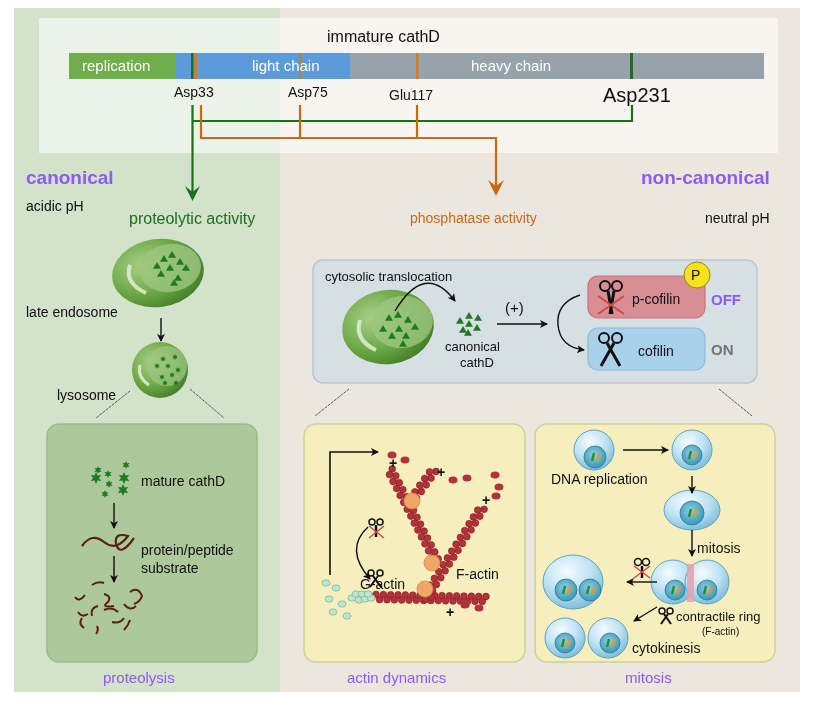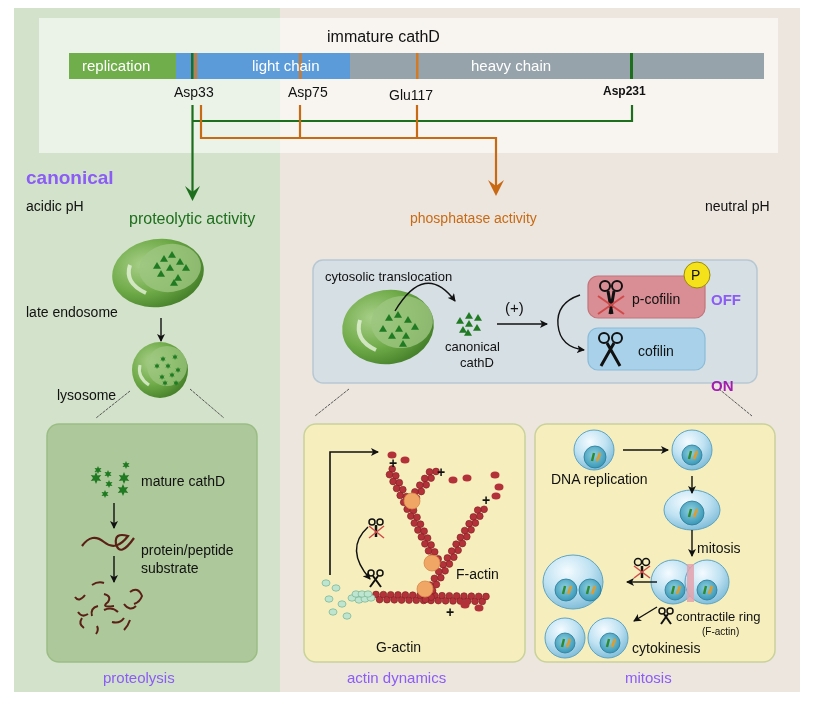--- a/index.html
+++ b/index.html
@@ -4,21 +4,21 @@
 <style>
   html, body { margin:0; padding:0; background:#ffffff; }
   body { width:830px; height:702px; position:relative; overflow:hidden;
          font-family:"Liberation Sans", sans-serif; }
   #stage { position:absolute; left:0; top:0; width:830px; height:702px; }
   .lbl { position:absolute; white-space:nowrap; line-height:1; }
   .dark { color:#111; }
   .maroon { color:#8b5cf6; }
   .green { color:#1d6e1d; }
   .orange { color:#c86a14; }
-  .navy { color:#a21caf;margin-top:36px; }
+  .navy { color:#737373; }
   .bold { font-weight:bold; }
 </style>
 </head>
 <body>
 
 <div id="stage">
 <svg width="830" height="702" viewBox="0 0 830 702" xmlns="http://www.w3.org/2000/svg">
   <defs>
     <radialGradient id="vesG" cx="0.35" cy="0.35" r="0.75">
       <stop offset="0" stop-color="#a9d08a"></stop>
@@ -374,47 +374,48 @@
 </svg>
 
 
 <div class="lbl dark" style="left:327px;top:29px;font-size:16px;">immature cathD</div>
 <div class="lbl" style="left:82px;top:58px;font-size:15px;color:#fff;">replication</div>
 <div class="lbl" style="left:209px;top:58px;font-size:15px;color:#fff;margin-left:43px;">light chain</div>
 <div class="lbl" style="left:471px;top:58px;font-size:15px;color:#fff;">heavy chain</div>
 <div class="lbl dark" style="left:174px;top:85px;font-size:14px;">Asp33</div>
 <div class="lbl dark" style="left:288px;top:85px;font-size:14px;">Asp75</div>
 <div class="lbl dark" style="left:389px;top:88px;font-size:14px;">Glu117</div>
-<div class="lbl dark" style="left:603px;top:85px;font-size:12px;font-weight:bold;">Asp231</div>
+<div class="lbl dark" style="left:603px;top:85px;font-size:20px;">Asp231</div>
 
 <div class="lbl maroon bold" style="left:26px;top:168px;font-size:19px;">canonical</div>
 <div class="lbl dark" style="left:26px;top:199px;font-size:14px;">acidic pH</div>
 <div class="lbl green" style="left:129px;top:211px;font-size:16px;">proteolytic activity</div>
-<div class="lbl dark" style="left:705px;top:199px;font-size:14px;">neutral pH</div>
+<div class="lbl maroon bold" style="left:641px;top:168px;font-size:19px;">non-canonical</div>
+<div class="lbl dark" style="left:705px;top:211px;font-size:14px;">neutral pH</div>
 <div class="lbl orange" style="left:410px;top:211px;font-size:14px;">phosphatase activity</div>
 
 <div class="lbl dark" style="left:26px;top:305px;font-size:14px;">late endosome</div>
 <div class="lbl dark" style="left:57px;top:372px;font-size:14px;margin-top:16px;">lysosome</div>
 <div class="lbl dark" style="left:141px;top:474px;font-size:14px;text-align:center;">mature cathD</div>
 <div class="lbl dark" style="left:141px;top:543px;font-size:14px;">protein/peptide</div>
 <div class="lbl dark" style="left:141px;top:561px;font-size:14px;">substrate</div>
 <div class="lbl maroon" style="left:103px;top:670px;font-size:15px;">proteolysis</div>
 
 <div class="lbl dark" style="left:325px;top:270px;font-size:13px;">cytosolic translocation</div>
 <div class="lbl dark" style="left:445px;top:340px;font-size:13px;">canonical</div>
 <div class="lbl dark" style="left:460px;top:356px;font-size:13px;">cathD</div>
 <div class="lbl dark" style="left:505px;top:300px;font-size:15px;">(+)</div>
 <div class="lbl dark" style="left:632px;top:292px;font-size:14px;">p-cofilin</div>
 <div class="lbl dark" style="left:691px;top:268px;font-size:14px;">P</div>
 <div class="lbl maroon bold" style="left:711px;top:292px;font-size:15px;">OFF</div>
 <div class="lbl dark" style="left:638px;top:344px;font-size:14px;">cofilin</div>
 <div class="lbl navy bold" style="left:711px;top:342px;font-size:15px;">ON</div>
 
 <div class="lbl dark" style="left:456px;top:567px;font-size:14px;">F-actin</div>
-<div class="lbl dark" style="left:360px;top:640px;font-size:14px;margin-left:16px;">G-actin</div>
+<div class="lbl dark" style="left:360px;top:577px;font-size:14px;">G-actin</div>
 <div class="lbl dark" style="left:389px;top:456px;font-size:14px;font-weight:bold;">+</div>
 <div class="lbl dark" style="left:437px;top:465px;font-size:14px;font-weight:bold;">+</div>
 <div class="lbl dark" style="left:482px;top:493px;font-size:14px;font-weight:bold;">+</div>
 <div class="lbl dark" style="left:446px;top:605px;font-size:14px;font-weight:bold;">+</div>
 <div class="lbl maroon" style="left:347px;top:670px;font-size:15px;">actin dynamics</div>
 
 <div class="lbl dark" style="left:551px;top:472px;font-size:14px;">DNA replication</div>
 <div class="lbl dark" style="left:697px;top:541px;font-size:14px;">mitosis</div>
 <div class="lbl dark" style="left:676px;top:610px;font-size:13px;">contractile ring</div>
 <div class="lbl dark" style="left:702px;top:627px;font-size:10px;">(F-actin)</div>

